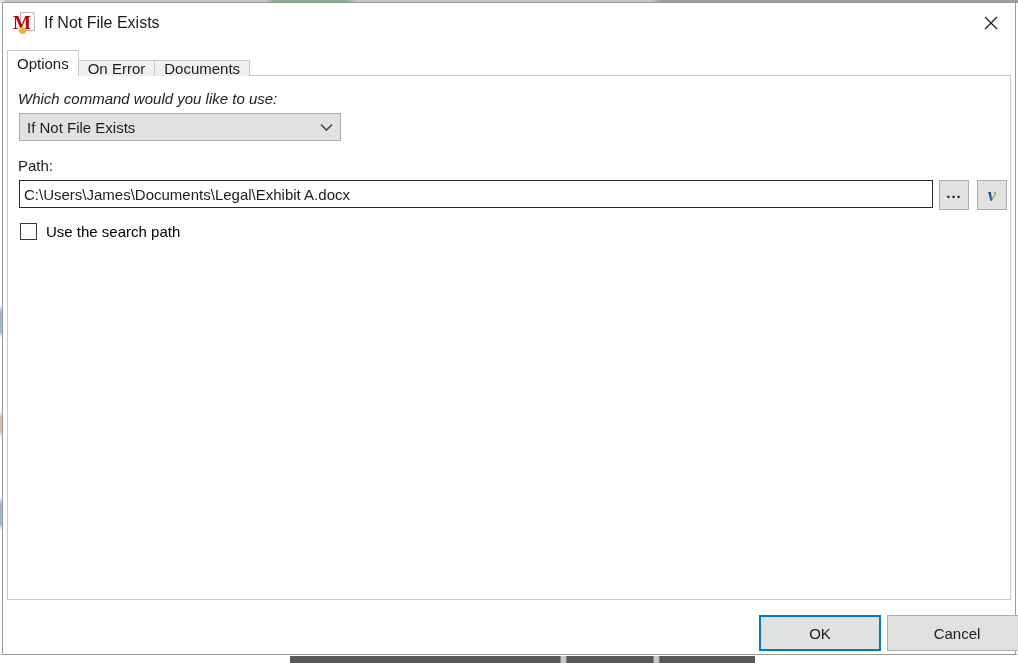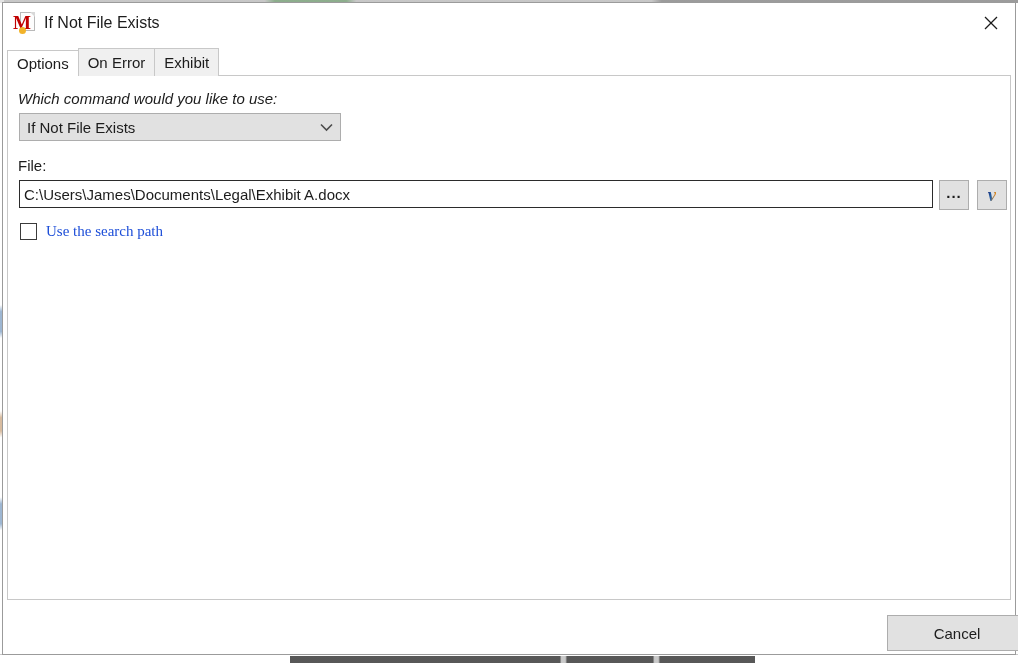--- a/index.html
+++ b/index.html
@@ -148,21 +148,21 @@
     position: absolute;
     left: 4px;
     top: 47px;
     height: 26px;
     display: flex;
     align-items: flex-end;
     z-index: 3;
     text-align: right;
   }
   .tab {
-    height: 28px;
+    height: 16px;
     padding: 0 9px;
     display: flex;
     align-items: center;
     font-size: 15px;
     color: #1c1c1c;
     background: #f0f0f0;
     border: 1px solid #c8c8c8;
     border-bottom: none;
     margin-right: -1px;
     cursor: default;
@@ -298,23 +298,22 @@
   .checkbox {
     width: 17px;
     height: 17px;
     box-sizing: border-box;
     background: #ffffff;
     border: 1px solid #3b3b3b;
     flex: none;
   }
   #search-path-label {
     font-size: 15px;
-    color: #1d4ed8;
+    color: #000000;
     white-space: nowrap;
-    font-family: Liberation Serif, serif;
   }
 
   
   .dlg-button {
     position: absolute;
     height: 36px;
     box-sizing: border-box;
     background: #e1e1e1;
     border: 1px solid #adadad;
     display: flex;
@@ -365,52 +364,55 @@
   </div>
 
   <div id="tabstrip">
     <div class="tab active">
       <span>Options</span>
     </div>
     <div class="tab">
       <span>On Error</span>
     </div>
     <div class="tab">
-      <span>Exhibit</span>
+      <span>Documents</span>
     </div>
   </div>
 
   <div id="panel">
 
     <div class="field-label" id="label-command">Which command would you like to use:</div>
 
     <div id="command-select">
       <span id="command-select-value">If Not File Exists</span>
       <span id="command-select-arrow">
         <svg width="13" height="9" viewBox="0 0 13 9" aria-hidden="true">
           <polyline points="1,1.5 6.5,7 12,1.5" fill="none" stroke="#4c4c4c" stroke-width="1.6"></polyline>
         </svg>
       </span>
     </div>
 
-    <div class="field-label" id="label-path">File:</div>
+    <div class="field-label" id="label-path">Path:</div>
 
     <input id="path-input" type="text" spellcheck="false" value="C:\Users\James\Documents\Legal\Exhibit A.docx" style="">
 
     <div class="small-button" id="browse-button">
       <span class="ellipsis">...</span>
     </div>
 
     <div class="small-button" id="variable-button">
       <span class="vglyph">v</span>
     </div>
 
     <div id="search-path-row">
       <span class="checkbox"></span>
       <span id="search-path-label">Use the search path</span>
     </div>
   </div>
 
+  <div class="dlg-button" id="ok-button">
+    <span>OK</span>
+  </div>
   <div class="dlg-button" id="cancel-button">
     <span>Cancel</span>
   </div>
 
 </div>
 
 </body></html>

